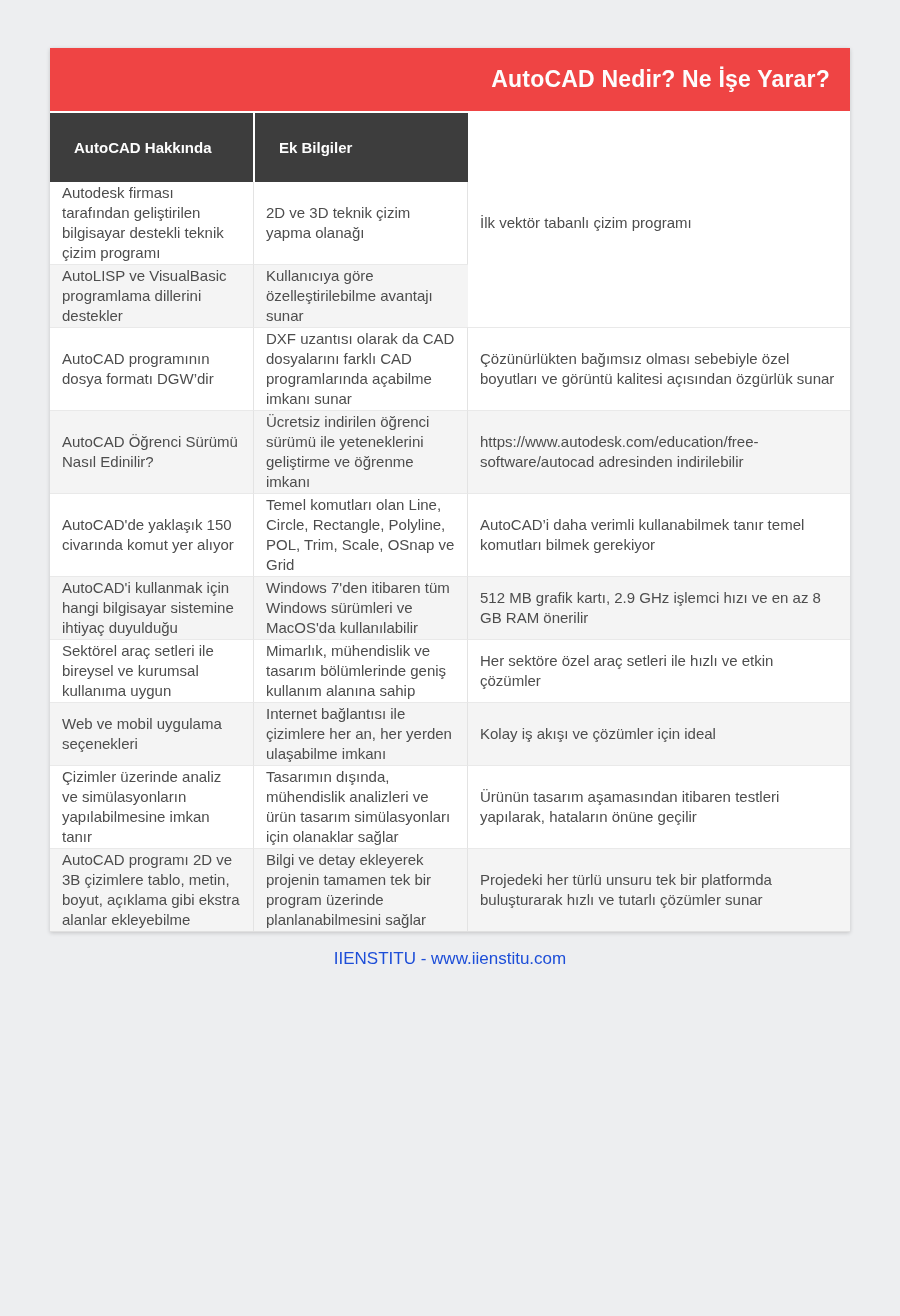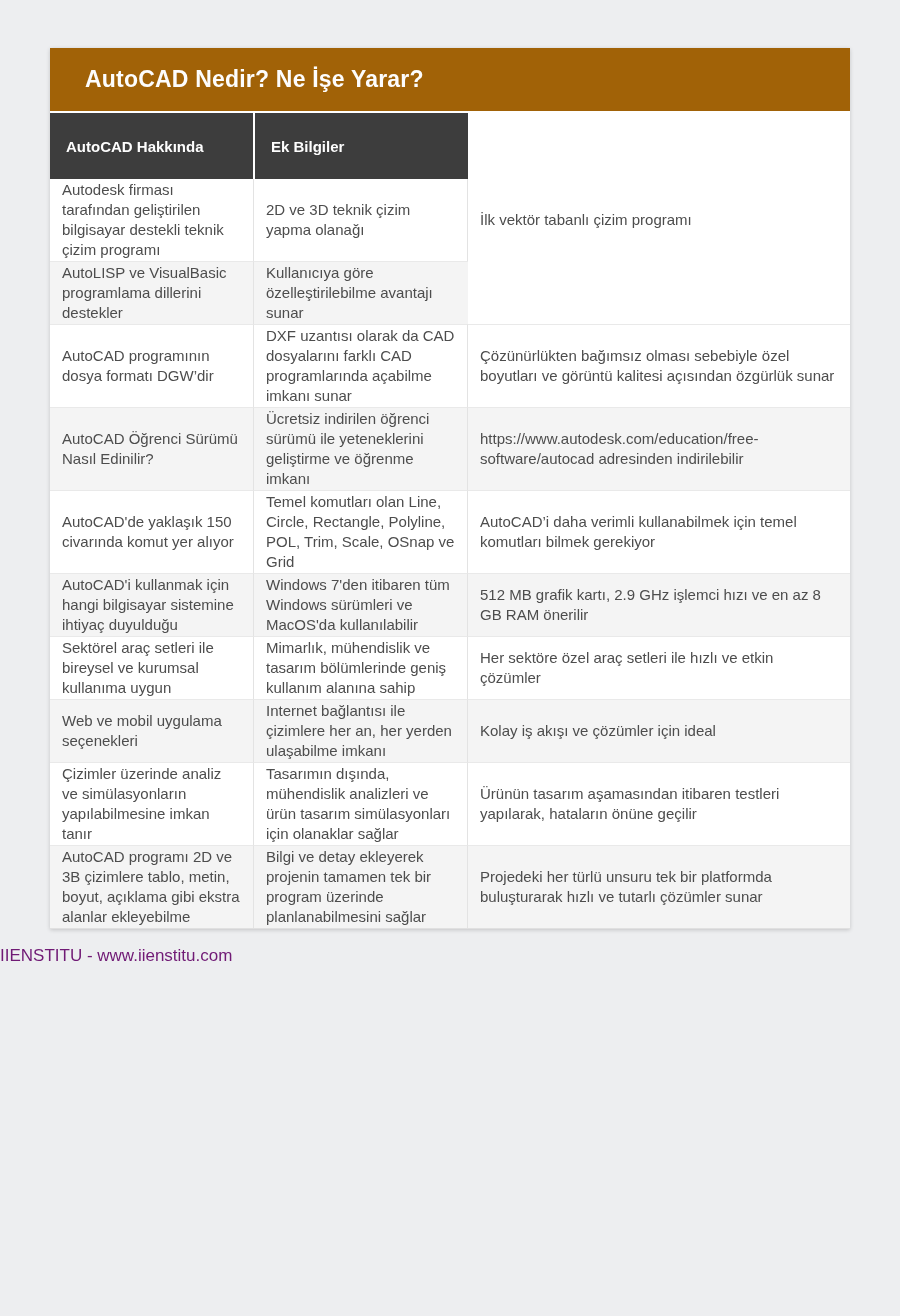--- a/index.html
+++ b/index.html
@@ -12,40 +12,41 @@
     overflow: hidden;
   }
   .card {
     width: 800px;
     margin: 48px auto 0 auto;
     background: #ffffff;
     box-shadow: 0 1px 4px rgba(0,0,0,0.18);
     border-bottom: 1px solid #e0e0e0;
   }
   .title-bar {
-    background: #a16207;
+    background: #ef4444;
     color: #fdfdfd;
     font-size: 23px;
     font-weight: bold;
-    padding: 18px 35px;
+    padding: 18px 20px;
     letter-spacing: 0.2px;
+    text-align: right;
   }
   .col-headers {
     display: grid;
     grid-template-columns: 203px 213px 1fr;
     gap: 2px;
     background: #ffffff;
     border-top: 2px solid #ffffff;
   }
   .col-header-cell {
     background: #3d3d3d;
     color: #fdfdfd;
     font-size: 15px;
     font-weight: bold;
-    padding: 16px;
+    padding: 24px;
     min-height: 66px;
     display: flex;
     align-items: center;
     line-height: 21px;
   }
   .t-body { background: #ffffff; }
   .row {
     display: grid;
     grid-template-columns: 204px 214px 1fr;
   }
@@ -58,21 +59,22 @@
     display: flex;
     align-items: center;
     background: #ffffff;
     border-right: 1px solid #e3e3e3;
     word-break: break-word;
   }
   .cell:last-child { border-right: none; }
   .row.alt .cell { background: #f4f4f4; }
   .footer {
     margin-top: 17px;
-    color: #701a75;
+    text-align: center;
+    color: #1d4ed8;
     font-size: 17px;
   }
 </style>
 </head>
 <body>
 
 <div class="card">
   <div class="title-bar">AutoCAD Nedir? Ne İşe Yarar?</div>
 
   <div class="col-headers">
@@ -96,21 +98,21 @@
         <div class="cell">Çözünürlükten bağımsız olması sebebiyle özel boyutları ve görüntü kalitesi açısından özgürlük sunar</div>
       </div>
       <div class="row alt">
         <div class="cell">AutoCAD Öğrenci Sürümü Nasıl Edinilir?</div>
         <div class="cell">Ücretsiz indirilen öğrenci sürümü ile yeteneklerini geliştirme ve öğrenme imkanı</div>
         <div class="cell">https://www.autodesk.com/education/free-software/autocad adresinden indirilebilir</div>
       </div>
       <div class="row">
         <div class="cell">AutoCAD'de yaklaşık 150 civarında komut yer alıyor</div>
         <div class="cell">Temel komutları olan Line, Circle, Rectangle, Polyline, POL, Trim, Scale, OSnap ve Grid</div>
-        <div class="cell">AutoCAD’i daha verimli kullanabilmek için temel komutları bilmek gerekiyor</div>
+        <div class="cell">AutoCAD’i daha verimli kullanabilmek tanır temel komutları bilmek gerekiyor</div>
       </div>
       <div class="row alt">
         <div class="cell">AutoCAD'i kullanmak için hangi bilgisayar sistemine ihtiyaç duyulduğu</div>
         <div class="cell">Windows 7'den itibaren tüm Windows sürümleri ve MacOS'da kullanılabilir</div>
         <div class="cell">512 MB grafik kartı, 2.9 GHz işlemci hızı ve en az 8 GB RAM önerilir</div>
       </div>
       <div class="row">
         <div class="cell">Sektörel araç setleri ile bireysel ve kurumsal kullanıma uygun</div>
         <div class="cell">Mimarlık, mühendislik ve tasarım bölümlerinde geniş kullanım alanına sahip</div>
         <div class="cell">Her sektöre özel araç setleri ile hızlı ve etkin çözümler</div>

